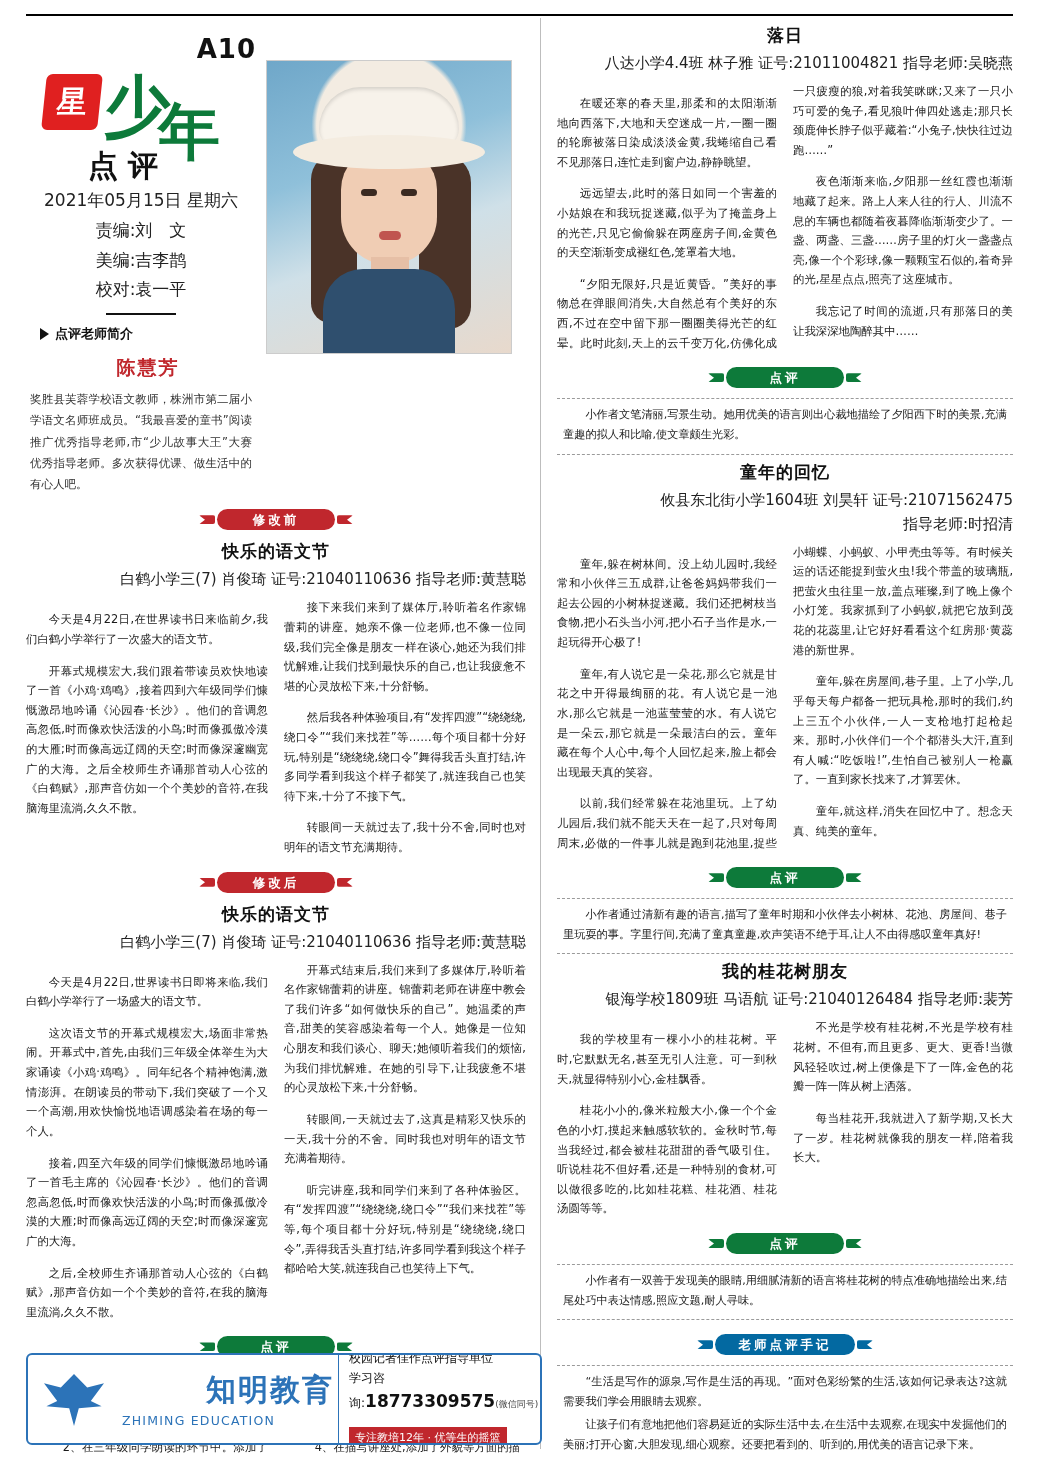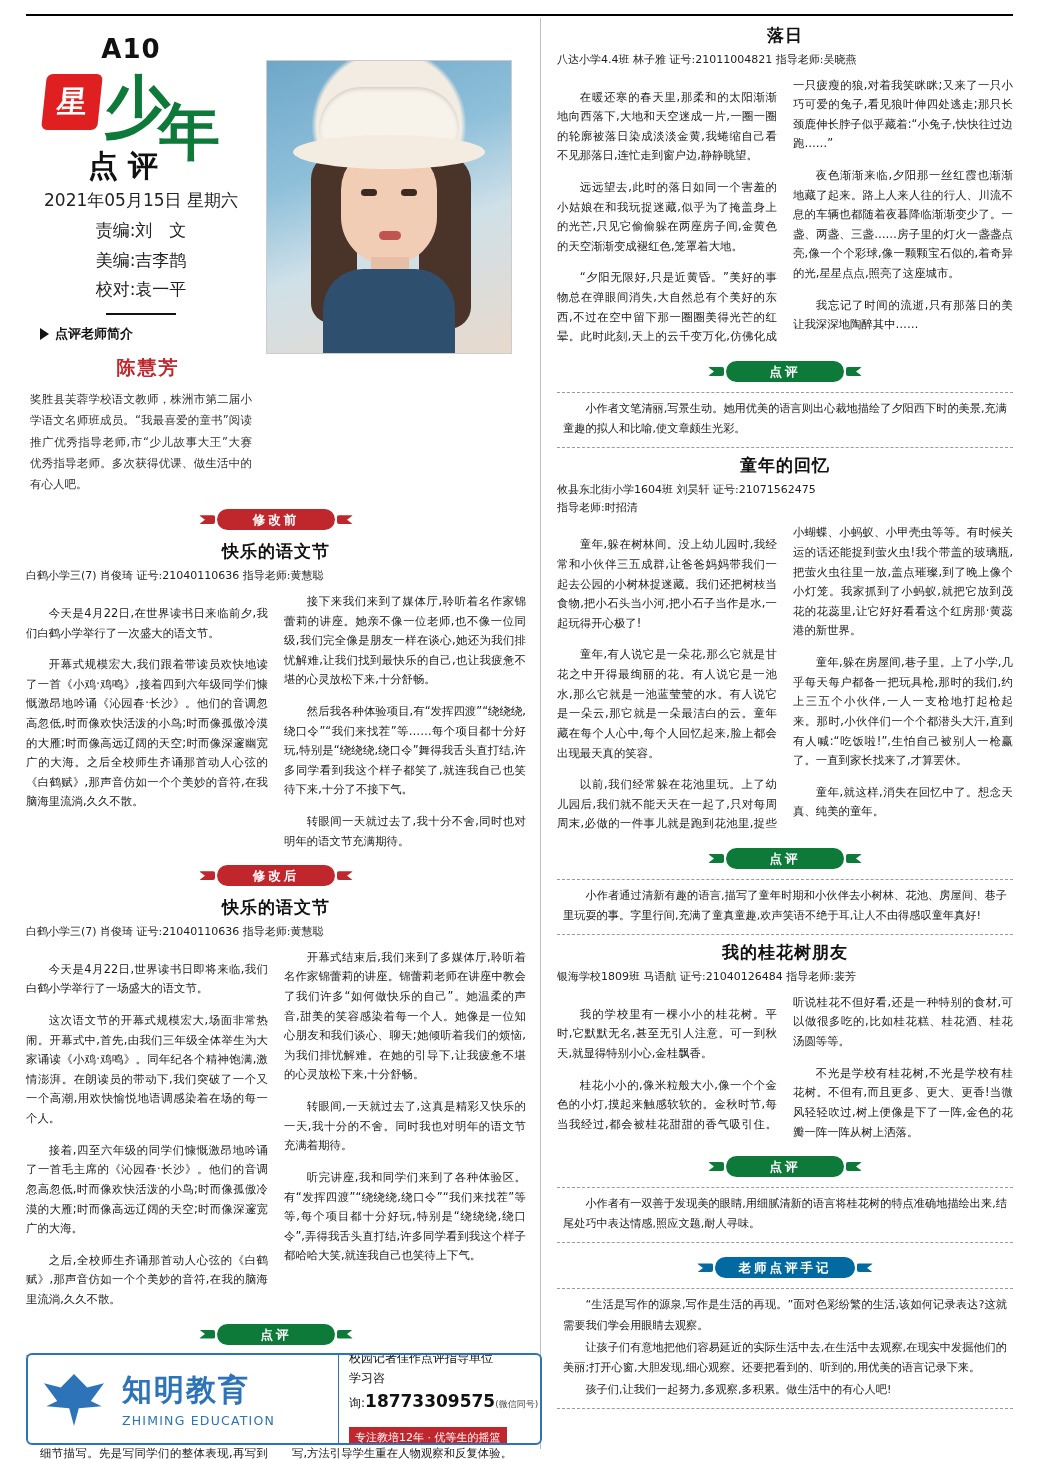--- a/index.html
+++ b/index.html
@@ -17,21 +17,21 @@
     padding:18px 26px 10px 26px;
   }
   .topline{position:absolute;left:26px;right:26px;top:14px;height:2px;background:#000;}
   .cols{display:flex;gap:0;height:100%;}
   .colL{width:515px;padding-right:14px;box-sizing:border-box;border-right:1px solid #bdbdbd;}
   .colR{width:472px;padding-left:16px;box-sizing:border-box;}
 
   
   .masthead{display:flex;align-items:flex-start;gap:10px;margin-top:16px;}
   .mast-left{width:230px;text-align:center;}
-  .pagenum{font-size:26px;font-weight:bold;letter-spacing:1px;color:#111;text-align:center;margin-left:-20px;}
+  .pagenum{font-size:26px;font-weight:bold;letter-spacing:1px;color:#111;text-align:right;margin-left:-20px;}
   .logo-wrap{position:relative;height:110px;margin-top:4px;}
   .logo-star{
     position:absolute;left:18px;top:6px;width:56px;height:56px;
     background:#e02020;border-radius:6px;
     display:flex;align-items:center;justify-content:center;
     color:#fff;font-size:30px;font-weight:bold;
     font-family:"DejaVu Sans",sans-serif;
     transform:skewX(-6deg);
   }
   .logo-shao{
@@ -82,21 +82,21 @@
   .ribbon.green{background:#0d7a3a;}
   .ribbon.orange{background:#0369a1;width:140px;}
   .ribbon:before,.ribbon:after{
     content:"";position:absolute;top:6px;width:16px;height:9px;background:inherit;
     border-radius:2px;
   }
   .ribbon:before{left:-18px;clip-path:polygon(0 0,100% 0,100% 100%,0 100%,6px 50%);}
   .ribbon:after{right:-18px;clip-path:polygon(0 0,100% 0,calc(100% - 6px) 50%,100% 100%,0 100%);}
 
   .art-title{text-align:center;font-size:17px;font-weight:bold;color:#111;margin:6px 0 4px;letter-spacing:1px;font-family:"DejaVu Serif",serif;}
-  .art-meta{text-align:left;font-size:11px;color:#222;margin-bottom:7px;line-height:1.6;}
+  .art-meta{text-align:right;font-size:15px;color:#222;margin-bottom:7px;line-height:1.6;}
 
   .body2{column-count:2;column-gap:16px;font-size:11.4px;line-height:1.72;text-align:justify;color:#1b1b1b;}
   .body2 p{margin:12px 0 2px 0;text-indent:2em;}
 
   .comment{
     font-size:11.2px;line-height:1.8;color:#1b1b1b;text-align:justify;
     padding:6px 6px 2px 6px;
   }
   .comment p{margin:0 0 2px 0;text-indent:2em;}
   .cmt-wrap{border-top:1px dashed #9a9a9a;border-bottom:1px dashed #9a9a9a;margin-top:4px;padding-bottom:4px;}
@@ -104,21 +104,21 @@
   
   .ad{
     position:absolute;left:26px;bottom:14px;width:516px;height:92px;
     border:2px solid #2c73b8;border-radius:6px;display:flex;align-items:center;
     background:#fff;box-sizing:border-box;overflow:hidden;
   }
   .ad-logo{width:78px;height:66px;margin:0 6px 0 10px;position:relative;flex:none;}
   .ad-bird{position:absolute;left:6px;top:8px;width:60px;height:52px;background:#2c73b8;
     clip-path:polygon(50% 0,72% 26%,100% 18%,78% 52%,96% 62%,58% 66%,50% 100%,42% 66%,4% 62%,22% 52%,0 18%,28% 26%);}
   .ad-text{flex:none;width:212px;}
-  .ad-cn{font-size:30px;font-weight:bold;color:#2c73b8;letter-spacing:2px;font-family:"DejaVu Serif",serif;}
+  .ad-cn{font-size:30px;font-weight:bold;color:#2c73b8;letter-spacing:2px;font-family:"DejaVu Serif",serif;text-align:right;}
   .ad-en{font-size:12.5px;color:#2c73b8;letter-spacing:1.2px;margin-top:2px;}
   .ad-right{border-left:1px solid #2c73b8;padding-left:10px;margin-left:4px;font-size:12px;line-height:1.6;color:#111;}
   .ad-phone{font-size:17px;font-weight:bold;color:#111;}
   .ad-bar{margin-top:12px;background:#c0272d;color:#fff;font-size:11px;padding:2px 6px;display:inline-block;}
   .ad-small{font-size:9px;color:#444;}
 
   .note-list{font-size:11.2px;line-height:1.78;}
   .note-list p{margin:0 0 2px 8px;text-indent:2em;}
 </style>
 </head>
@@ -243,20 +243,21 @@
           <p>小作者通过清新有趣的语言,描写了童年时期和小伙伴去小树林、花池、房屋间、巷子里玩耍的事。字里行间,充满了童真童趣,欢声笑语不绝于耳,让人不由得感叹童年真好!</p>
         </div>
       </div>
 
       <div class="art-title">我的桂花树朋友</div>
       <div class="art-meta">银海学校1809班 马语航  证号:21040126484  指导老师:裴芳</div>
       <div class="body2">
         <p>我的学校里有一棵小小的桂花树。平时,它默默无名,甚至无引人注意。可一到秋天,就显得特别小心,金桂飘香。</p>
         <p>桂花小小的,像米粒般大小,像一个个金色的小灯,摸起来触感软软的。金秋时节,每当我经过,都会被桂花甜甜的香气吸引住。听说桂花不但好看,还是一种特别的食材,可以做很多吃的,比如桂花糕、桂花酒、桂花汤圆等等。</p>
         <p>不光是学校有桂花树,不光是学校有桂花树。不但有,而且更多、更大、更香!当微风轻轻吹过,树上便像是下了一阵,金色的花瓣一阵一阵从树上洒落。</p>
+        <p>每当桂花开,我就进入了新学期,又长大了一岁。桂花树就像我的朋友一样,陪着我长大。</p>
       </div>
       <div class="ribbon green">点评</div>
       <div class="cmt-wrap">
         <div class="comment">
           <p>小作者有一双善于发现美的眼睛,用细腻清新的语言将桂花树的特点准确地描绘出来,结尾处巧中表达情感,照应文题,耐人寻味。</p>
         </div>
       </div>
 
       <div class="ribbon orange">老师点评手记</div>
       <div class="cmt-wrap">

